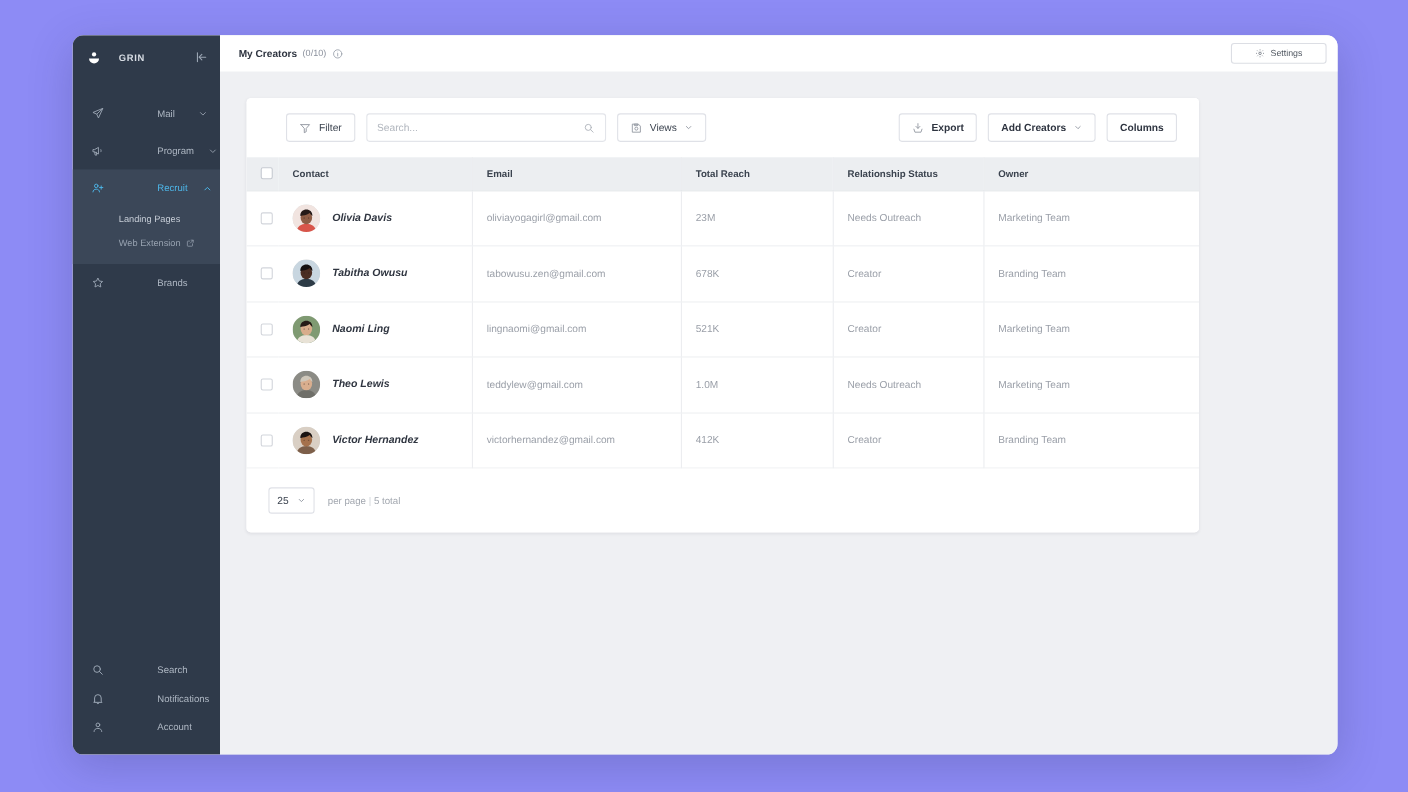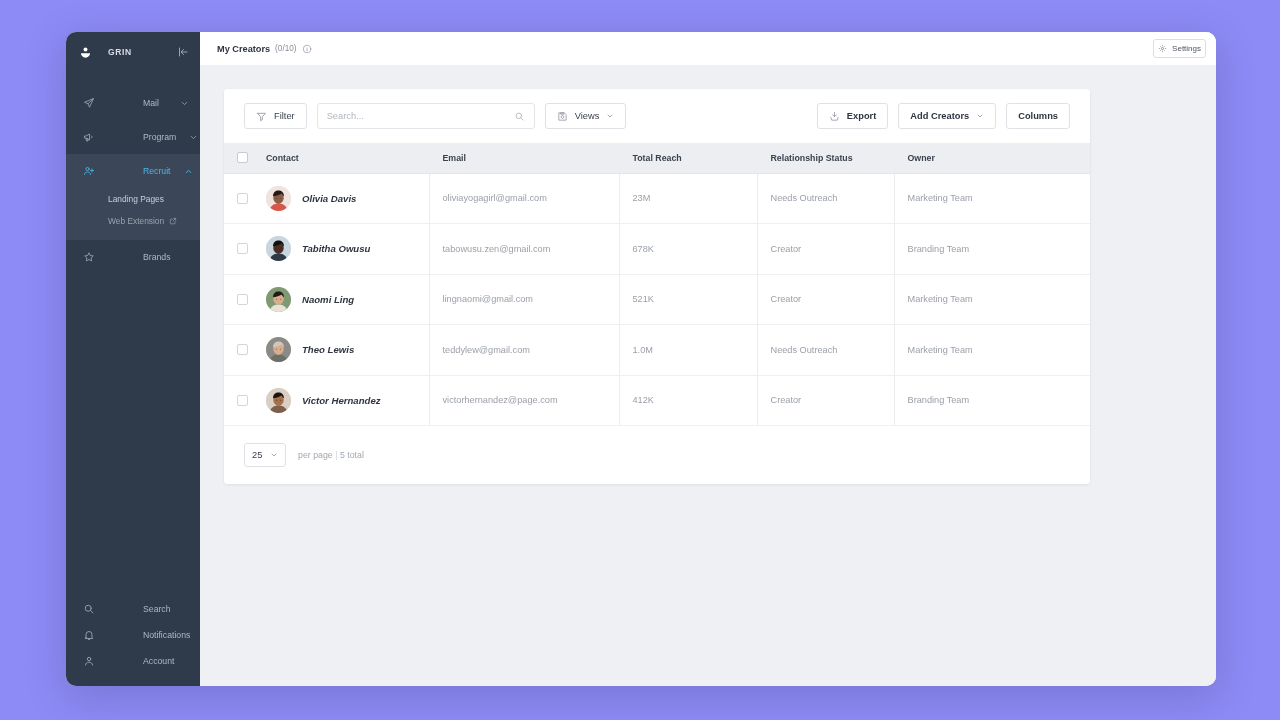--- a/index.html
+++ b/index.html
@@ -154,21 +154,21 @@
     margin-left: 5px;
     width: 10px; height: 10px;
     color: #9aa0ab;
     display: flex; align-items: center; justify-content: center;
   }
   .topbar-spacer { flex: 1; }
 
   .settings-btn {
     display: flex; align-items: center; gap: 5px;
     height: 19px;
-    padding: 0 4px;
+    padding: 0 21px;
     border: 1px solid #dcdee4;
     border-radius: 3px;
     background: #fff;
     font-size: 8px;
     color: #4e555f;
     cursor: pointer;
   }
   .settings-btn .gear { width: 9px; height: 9px; color: #6d737d; display:flex; align-items:center; justify-content:center;}
 
   
@@ -186,20 +186,21 @@
     overflow: hidden;
   }
 
   
   .toolbar {
     display: flex;
     align-items: center;
     padding: 14px 0 14px 20px;
     gap: 10px;
     background: #fff;
+    margin-left: 16px;
   }
   .btn {
     height: 26px;
     border: 1px solid #dfe1e7;
     border-radius: 3px;
     background: #fff;
     display: flex;
     align-items: center;
     gap: 7px;
     padding: 0 11px;
@@ -681,21 +682,21 @@
                         <path d="M6 40c0-8 6.5-12 14-12s14 4 14 12z" fill="#7d5f4a"></path>
                         <ellipse cx="20" cy="19" rx="8.4" ry="9.6" fill="#a5714c"></ellipse>
                         <path d="M11.2 16.5c0-6 3.9-9.2 8.8-9.2s8.8 3.2 8.8 9.2c-2.4-1.6-4-4.4-4-4.4s-3.4 3-13.6 4.4z" fill="#1b1412"></path>
                         <ellipse cx="16.8" cy="19.4" rx="1.1" ry="0.7" fill="#2b1d18" opacity="0.75"></ellipse>
                         <ellipse cx="23.2" cy="19.4" rx="1.1" ry="0.7" fill="#2b1d18" opacity="0.75"></ellipse>
                       </svg>
                     </span>
                     <span class="contact-name">Victor Hernandez</span>
                   </div>
                 </td>
-                <td>victorhernandez@page.com</td>
+                <td>victorhernandez@gmail.com</td>
                 <td>412K</td>
                 <td>Creator</td>
                 <td>Branding Team</td>
               </tr>
             </tbody>
         </table>
 
         <div class="tfoot">
           <div class="perpage">
             <span>25</span>

